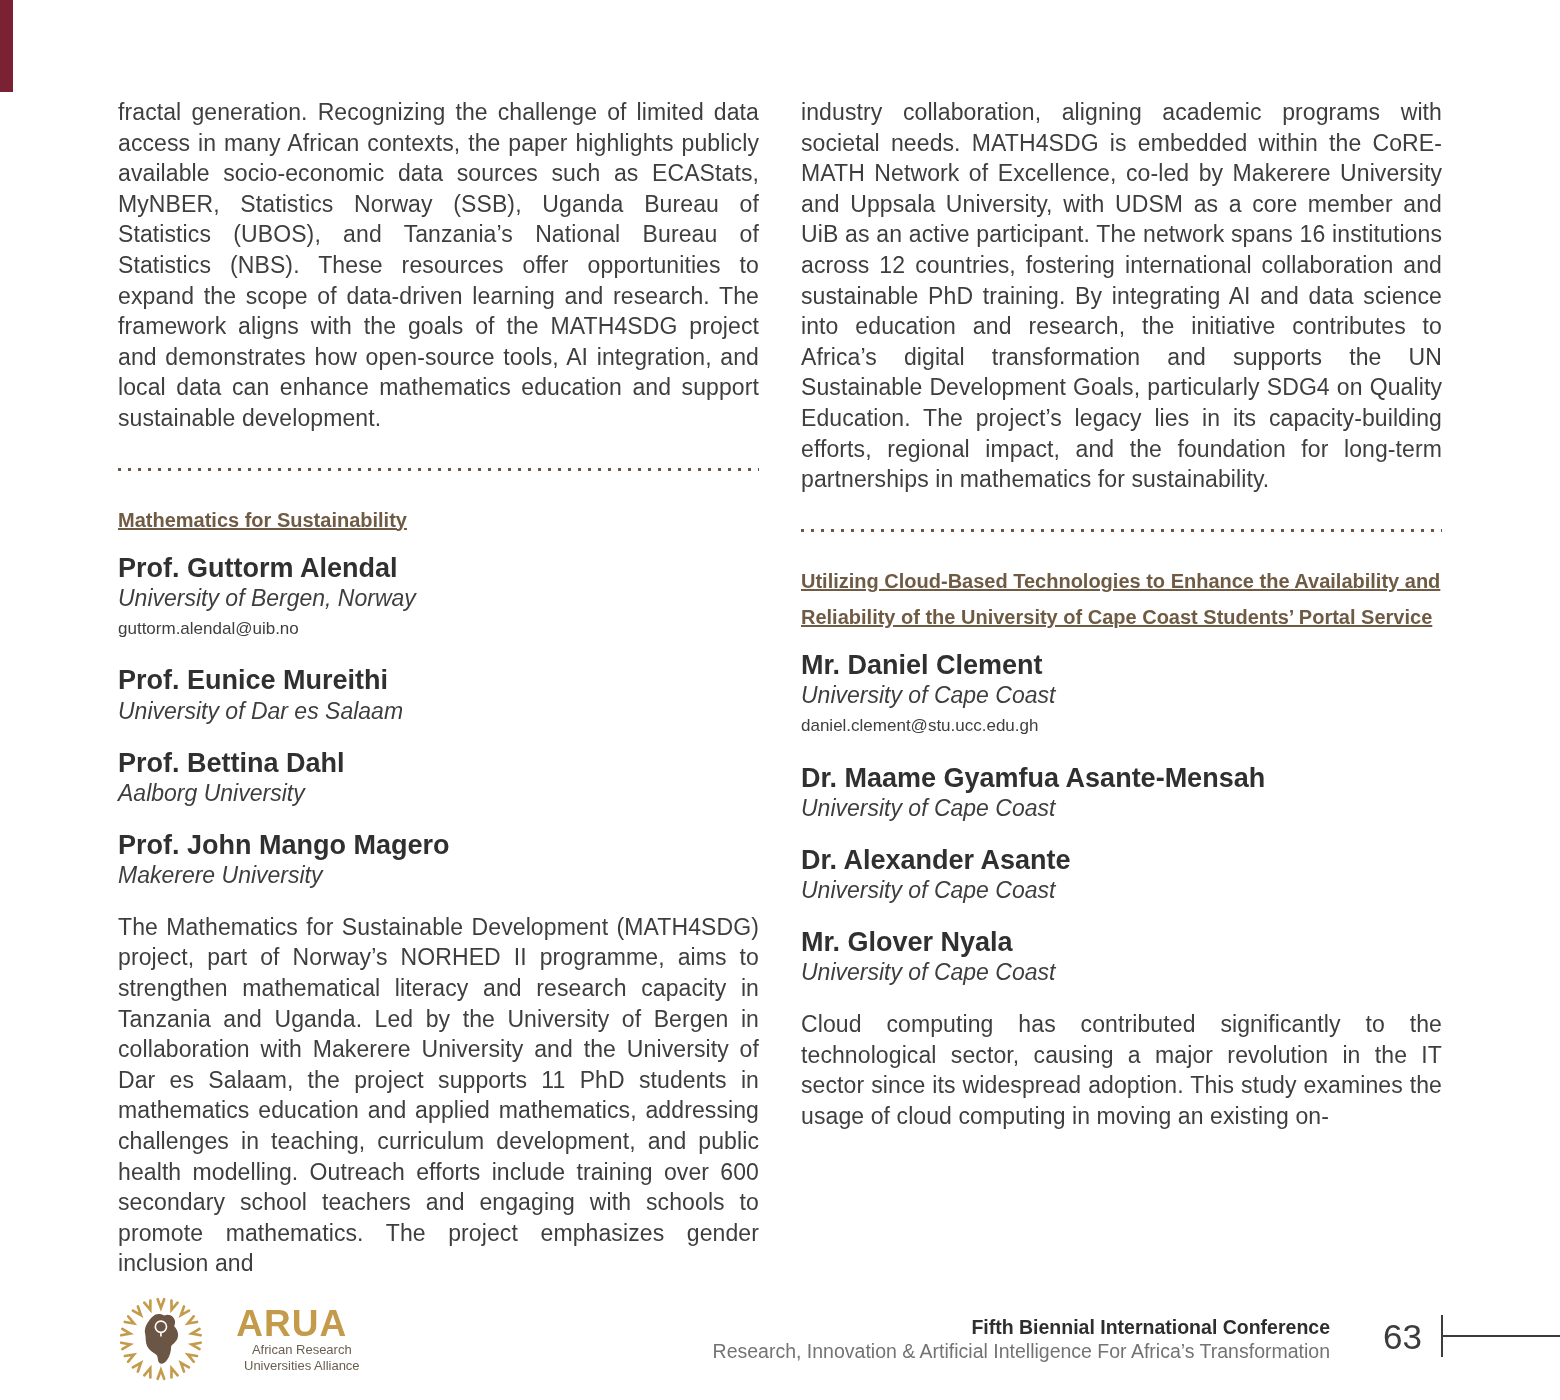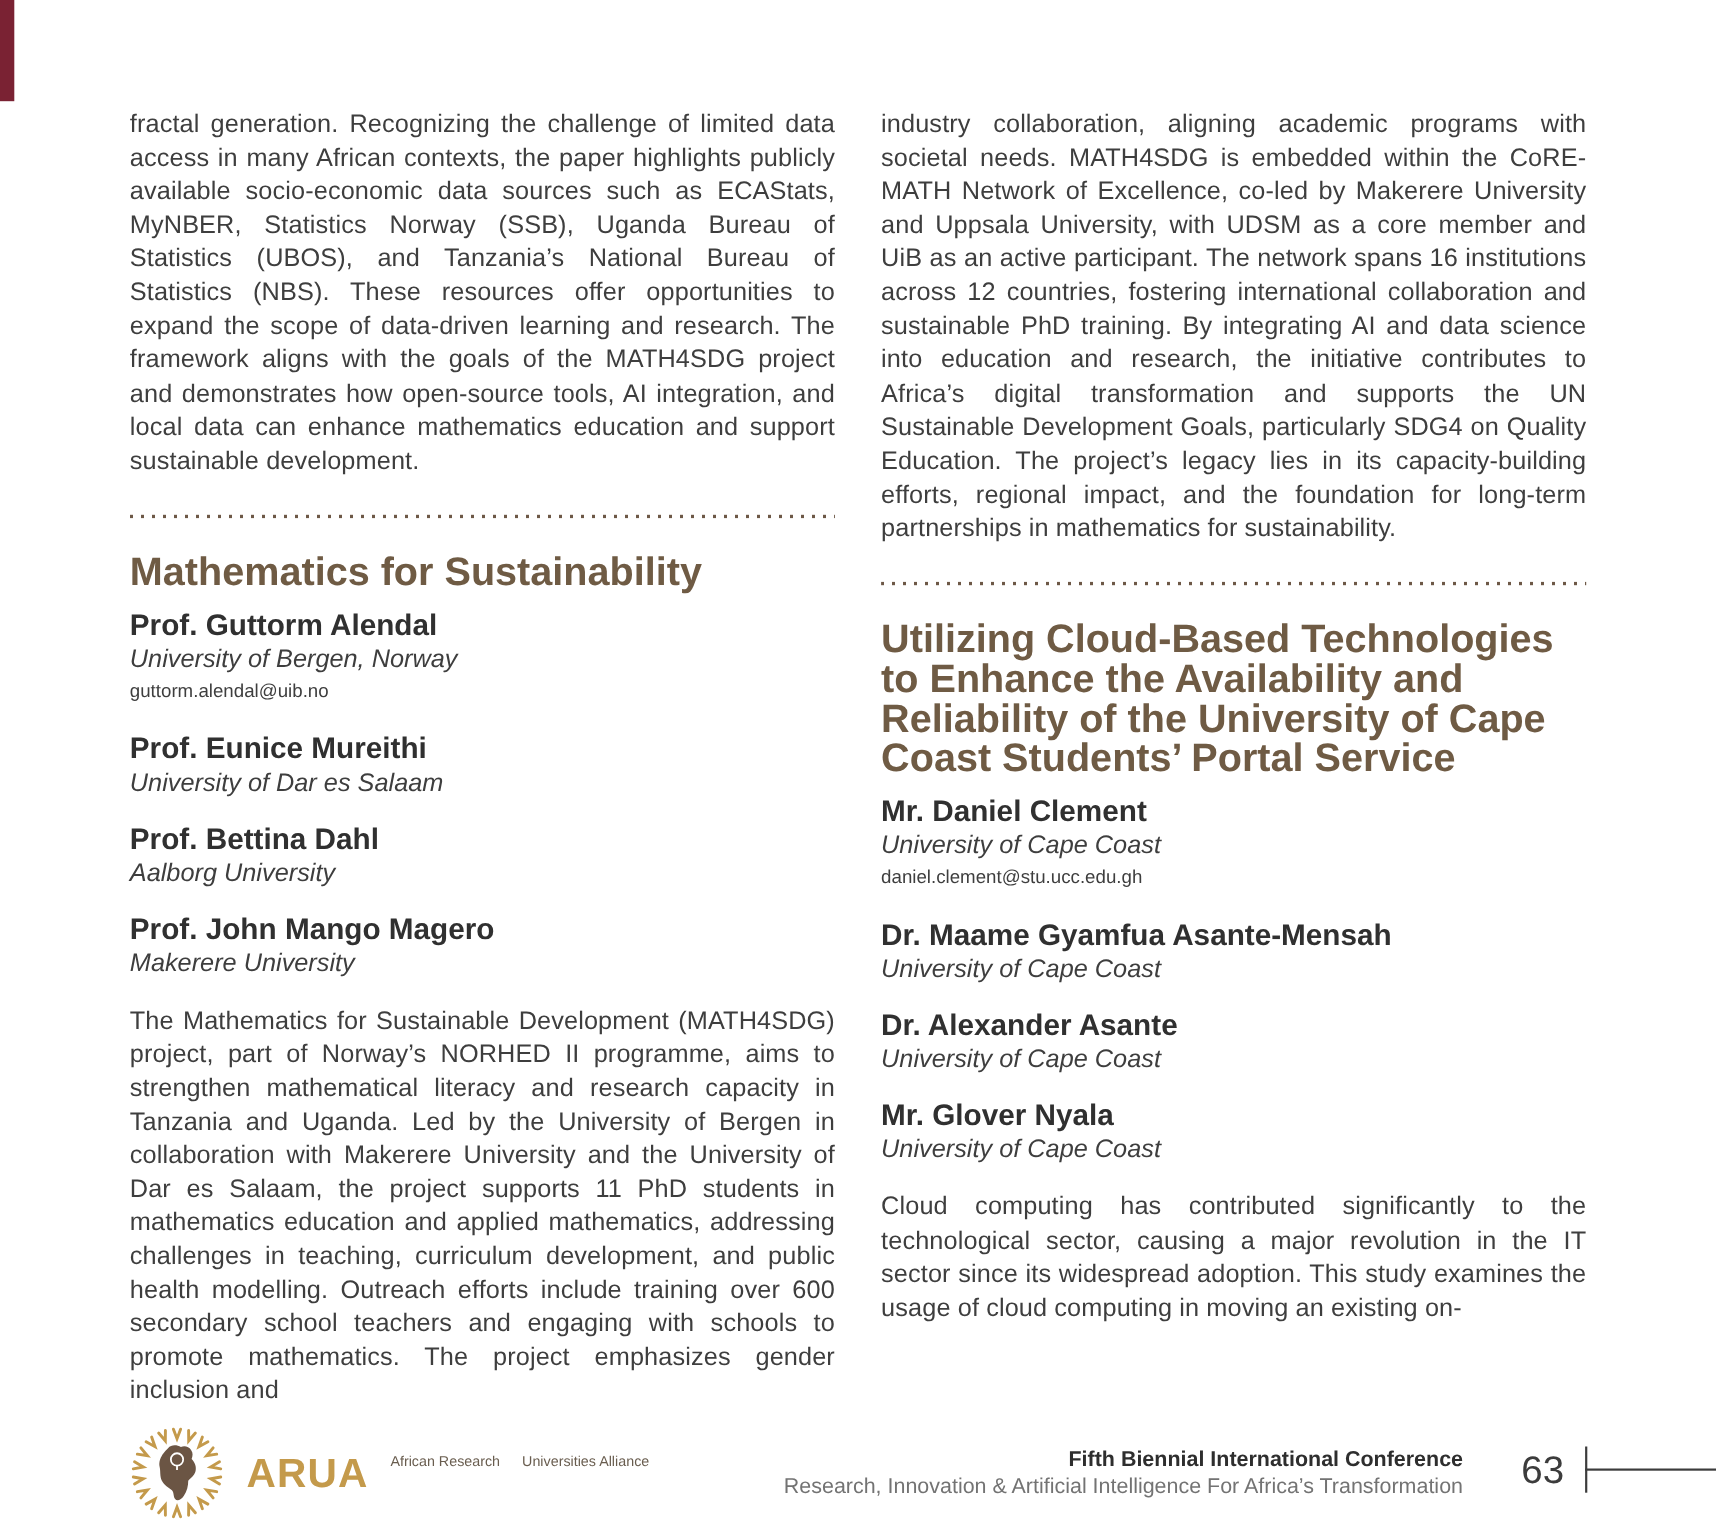--- a/index.html
+++ b/index.html
@@ -14,32 +14,32 @@
 
   .body-text {
     margin:0; font-size:23px; line-height:30.6px; color:#3e3e3e;
     text-align:justify; letter-spacing:0.1px;
   }
   .divider {
     height:3px; margin:34px 0 0 0;
     background-image:repeating-linear-gradient(to right, #6d5847 0 3px, transparent 3px 10px);
   }
   .session-title {
-    margin:31px 0 15px 0; font-size:36px; line-height:36px;
-    font-weight:700; color:#6F5B44;
+    margin:31px 0 15px 0; font-size:20px; line-height:36px;
+    font-weight:700; color:#6F5B44;text-decoration:underline;
   }
   .author { margin:0 0 21px 0; }
   .author-name  { font-size:27px; font-weight:700; color:#303030; line-height:30.6px; }
   .author-affil { font-size:23px; font-style:italic; color:#3e3e3e; line-height:30.6px; }
   .author-email { font-size:17px; color:#3e3e3e; line-height:30.6px; }
   .abstract { margin-top:15px; }
 
   .logo { position:absolute; left:114px; top:1288px; display:flex; align-items:center; gap:8px; }
   .logo-mark { width:102px; height:102px; }
-  .logo-text { display:flex; flex-direction:row; align-items:flex-start; }
+  .logo-text { display:flex; flex-direction:column; align-items:center; }
   .logo-wordmark { font-size:37px; font-weight:700; color:#C49A4B; letter-spacing:1px; line-height:37px; }
   .logo-tagline { font-size:13px; color:#695d4f; line-height:16px; text-align:center;margin-left:20px; }
 
   .conference { position:absolute; right:230px; top:1316px; text-align:right; }
   .conference-title    { font-size:19.5px; font-weight:700; color:#2e2e2e; line-height:23px; }
   .conference-subtitle { font-size:19.5px; color:#737373; line-height:24px; }
 
   .page-number { position:absolute; left:1383px; top:1317px; font-size:35px; color:#3c3c3c;text-align:right; }
   .bracket-v { position:absolute; left:1441px; top:1315px; width:2px; height:42px; background:#3c3c3c; }
   .bracket-h { position:absolute; left:1441px; top:1335px; width:119px; height:2px; background:#3c3c3c; }

